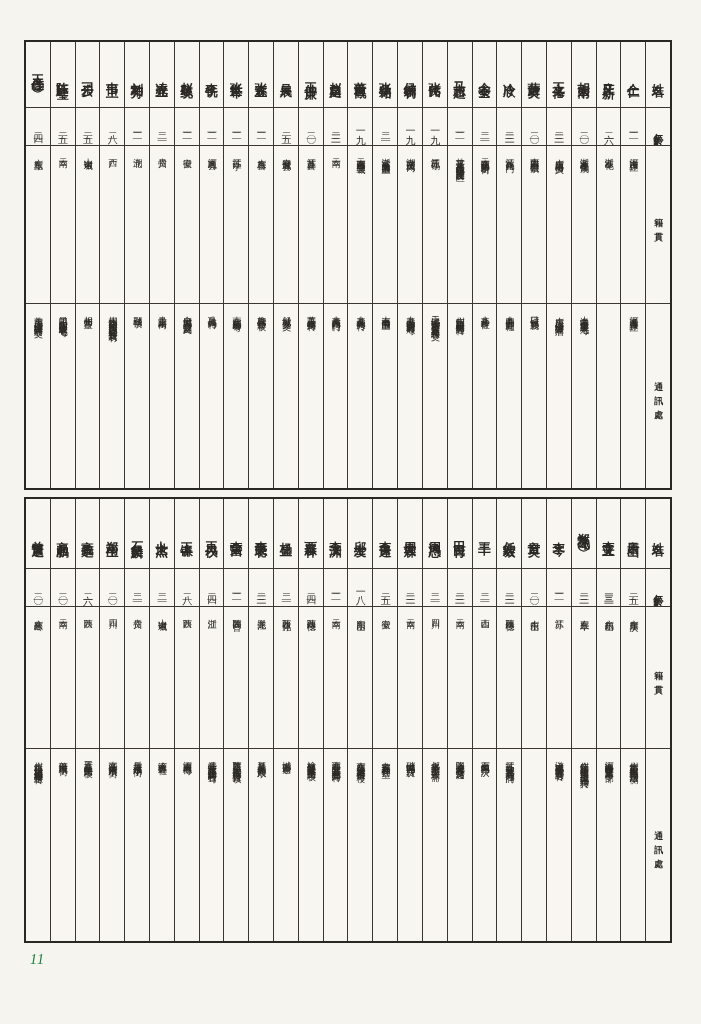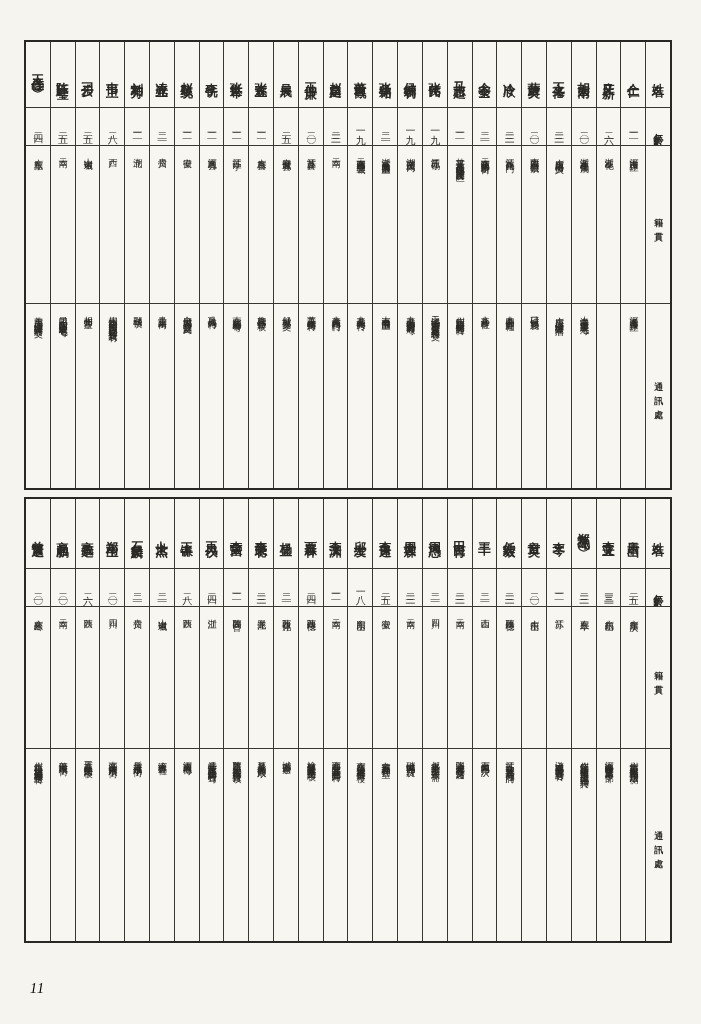--- a/index.html
+++ b/index.html
@@ -84,23 +84,22 @@
   .header-col .cell { align-items: center; }
   .header-col .cell.native .vtext,
   .header-col .cell.addr .vtext { letter-spacing: 14px; }
   .header-col .cell.native, .header-col .cell.addr { padding-top: 0; }
 
   .page-number {
     position: absolute;
     left: 30px; top: 952px;
     font-size: 14px;
     font-style: italic;
-    color: #000000;
+    color: #15803d;
     letter-spacing: 1px;
-    margin-top: 29px;
   }
 </style>
 </head>
 <body>
 
 <div class="sheet">
   <div class="tables">
 
     <section class="rtable t-top">
       <div class="col header-col">

